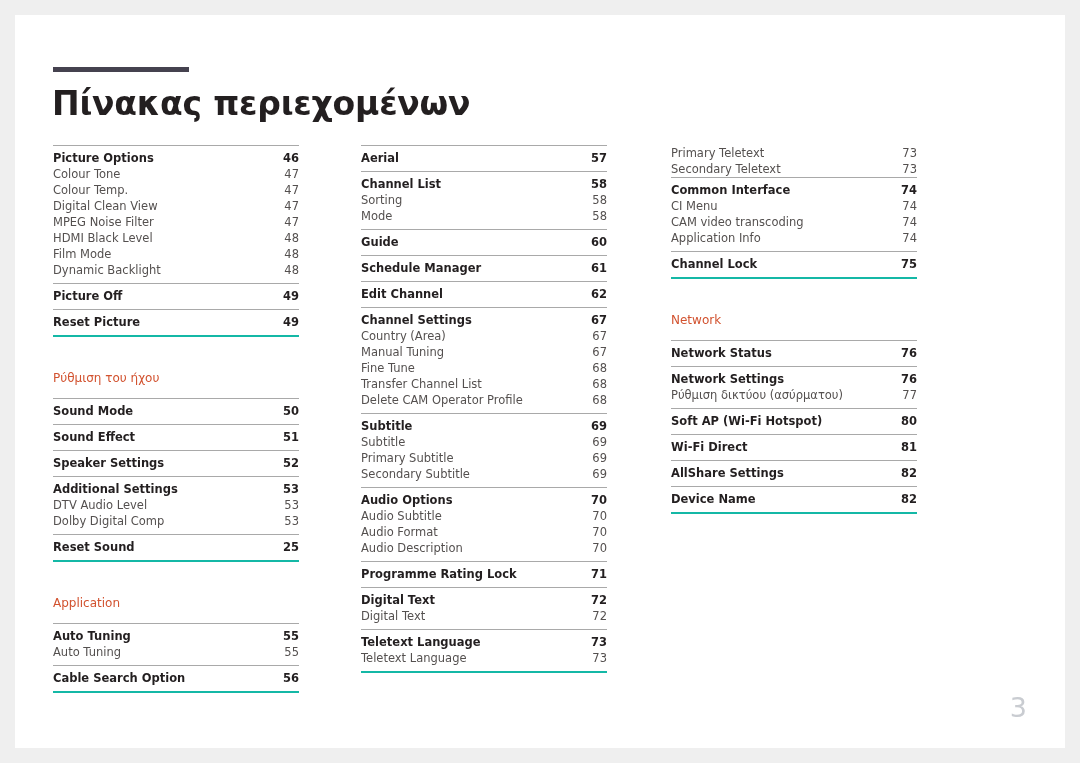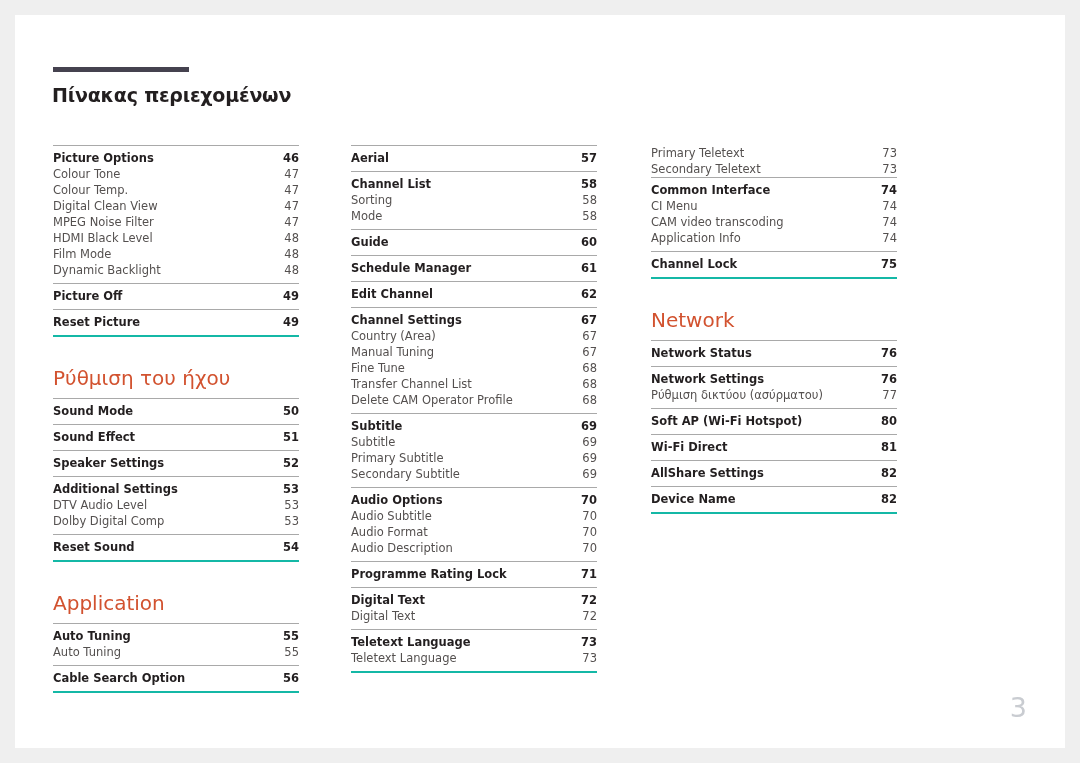--- a/index.html
+++ b/index.html
@@ -26,45 +26,45 @@
     left: 38px;
     top: 52px;
     width: 136px;
     height: 5px;
     background: #45424f;
   }
   .page-title {
     position: absolute;
     left: 37px;
     top: 69px;
-    font-size: 19px;
+    font-size: 33px;
     font-weight: bold;
     color: #231f20;
     letter-spacing: -0.2px;
     white-space: nowrap;
   }
   .columns {
     position: absolute;
     left: 0;
     top: 130px;
     width: 982px;
     display: flex;
-    gap: 4px;
+    gap: 14px;
   }
   .col {
     width: 246px;
     flex: 0 0 246px;
   }
   .col-1 { margin-left: 38px; }
   .col-2 { margin-left: 48px; }
   .col-3 { margin-left: 50px; }
 
   .section-head {
     color: #d2522f;
-    font-size: 20px;
+    font-size: 12px;
     line-height: 19px;
     margin-bottom: 10px;
     white-space: nowrap;
   }
   .spacer-before-section { height: 32px; }
 
   .group {
     border-top: 1px solid #a9a9a9;
     padding-top: 4px;
     padding-bottom: 5px;
@@ -193,21 +193,21 @@
             <span class="num">53</span>
           </div>
           <div class="row sub">
             <span class="label">Dolby Digital Comp</span>
             <span class="num">53</span>
           </div>
         </div>
         <div class="group last-in-block">
           <div class="row head">
             <span class="label">Reset Sound</span>
-            <span class="num">54</span>
+            <span class="num">25</span>
           </div>
         </div>
         <div class="spacer-before-section"></div>
         <div class="section-head">Application</div>
         <div class="group">
           <div class="row head">
             <span class="label">Auto Tuning</span>
             <span class="num">55</span>
           </div>
           <div class="row sub">

